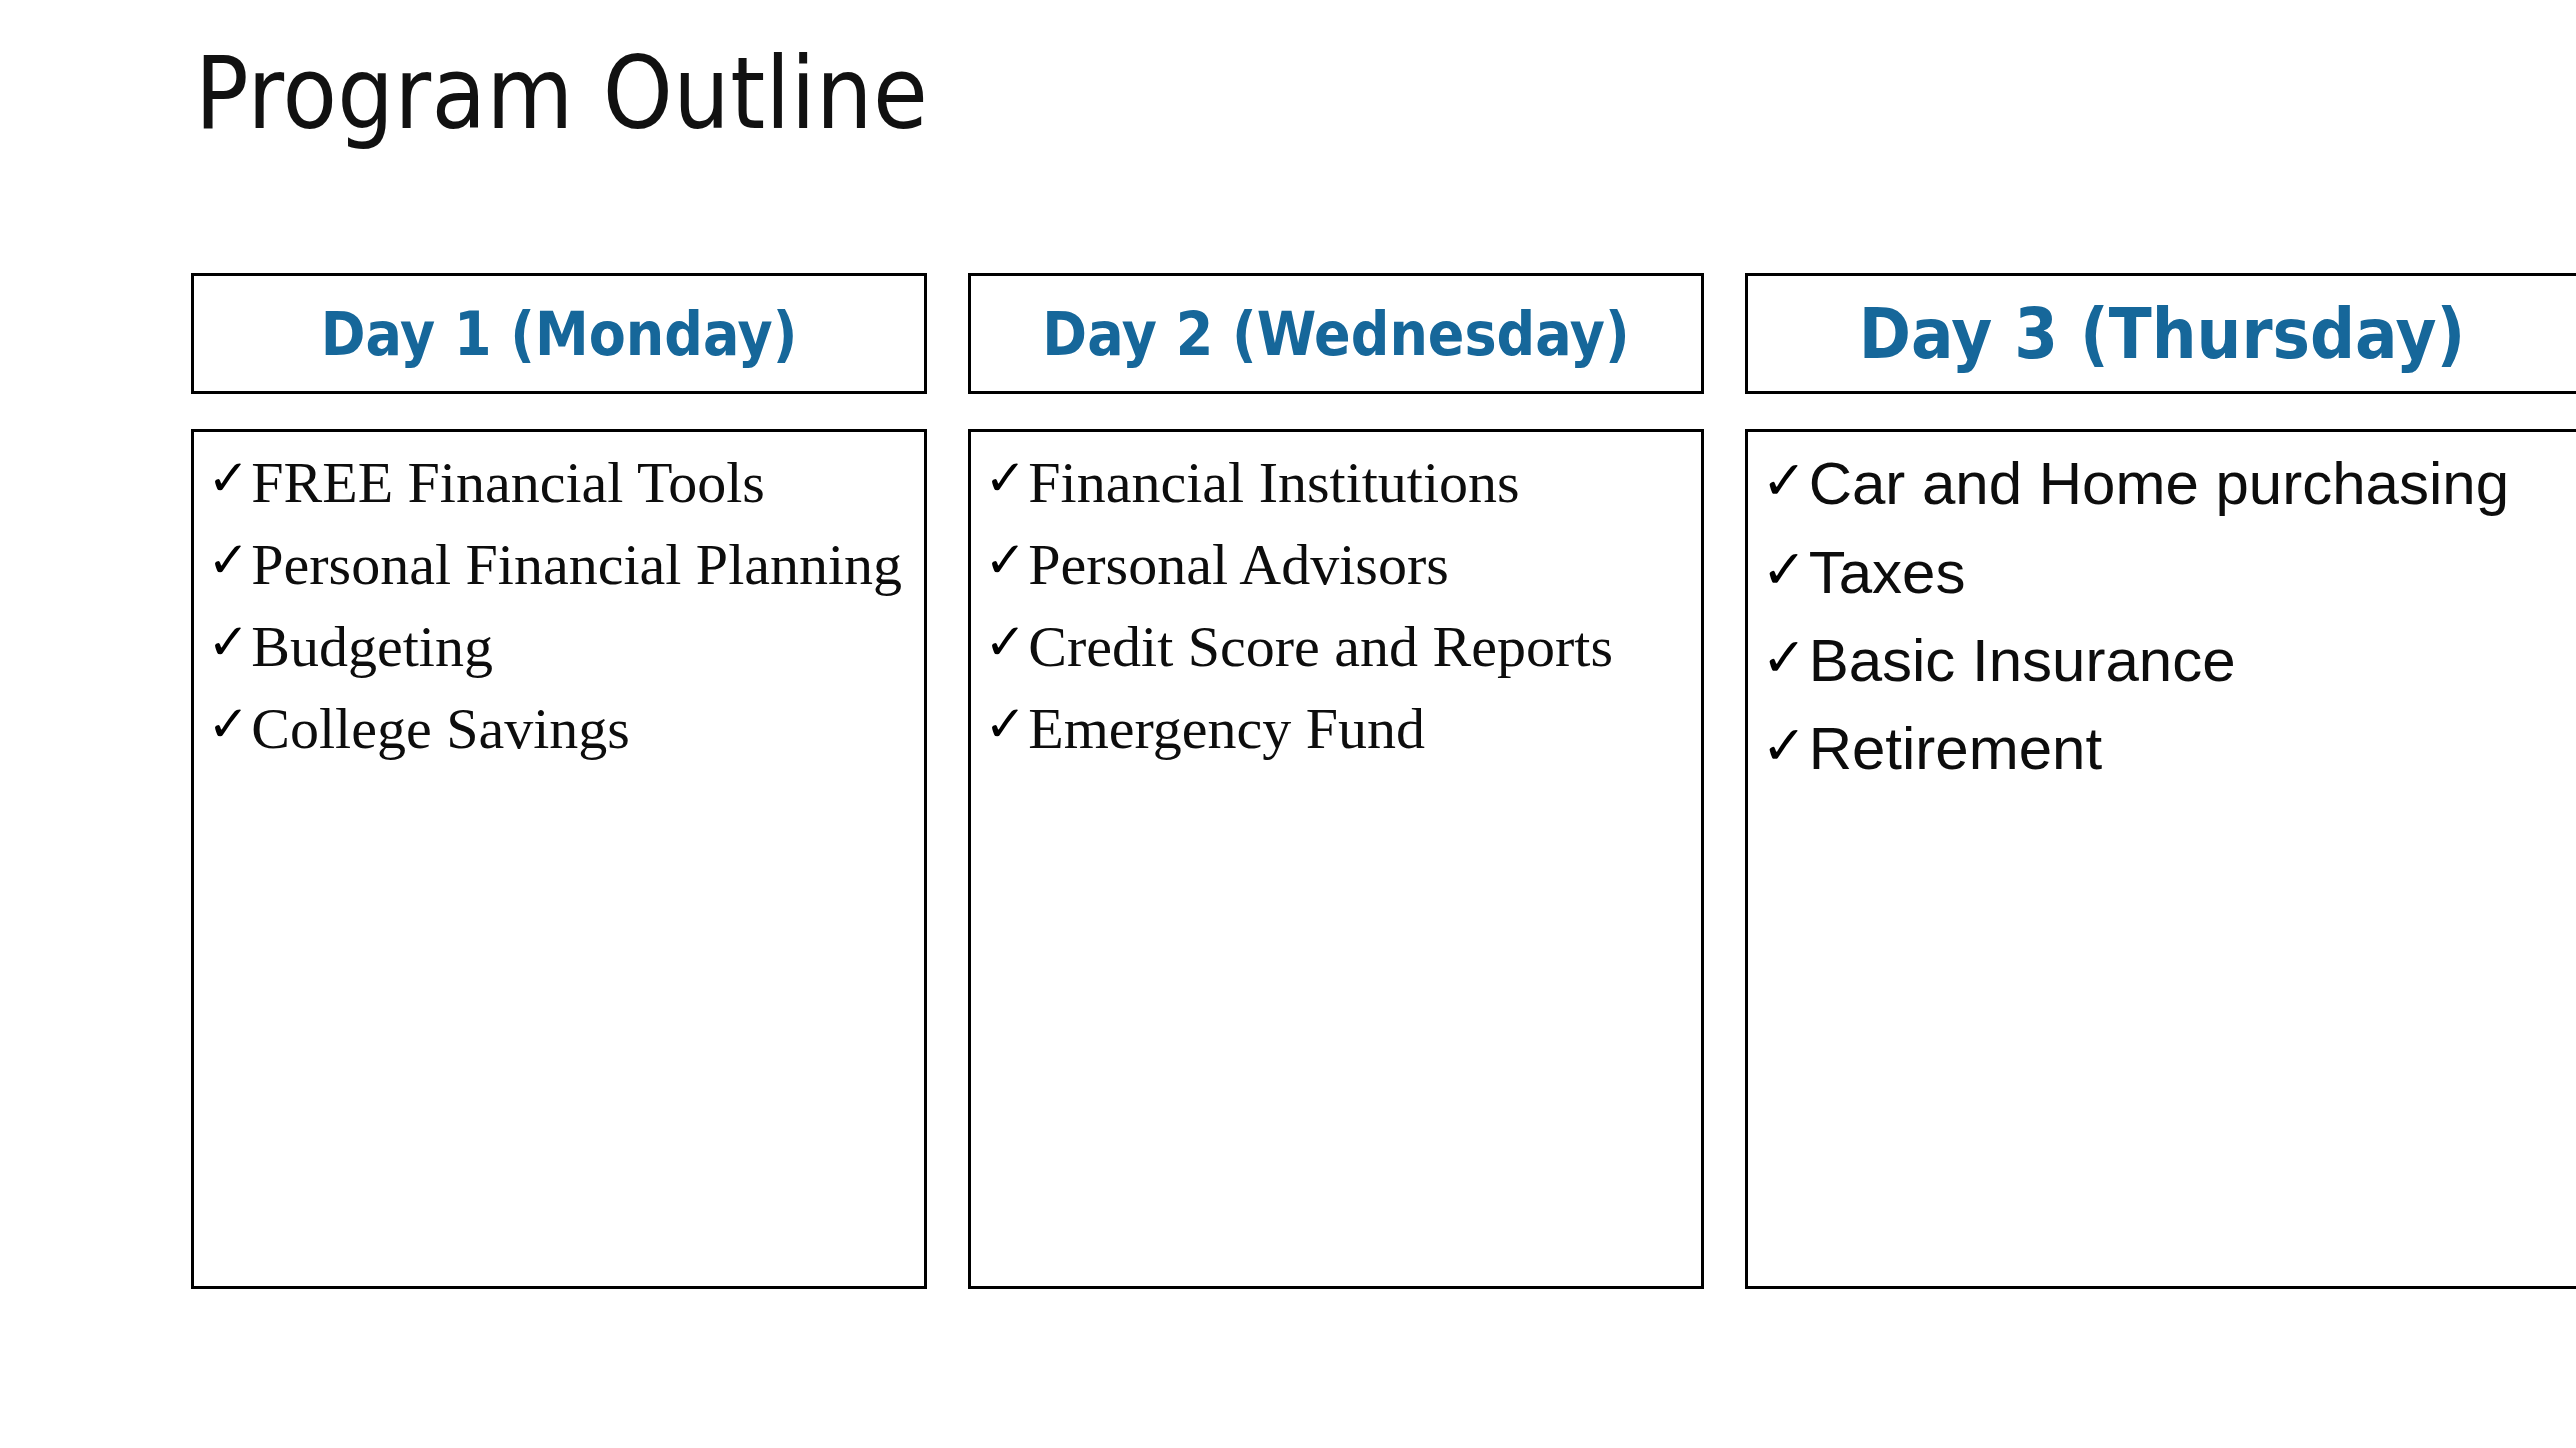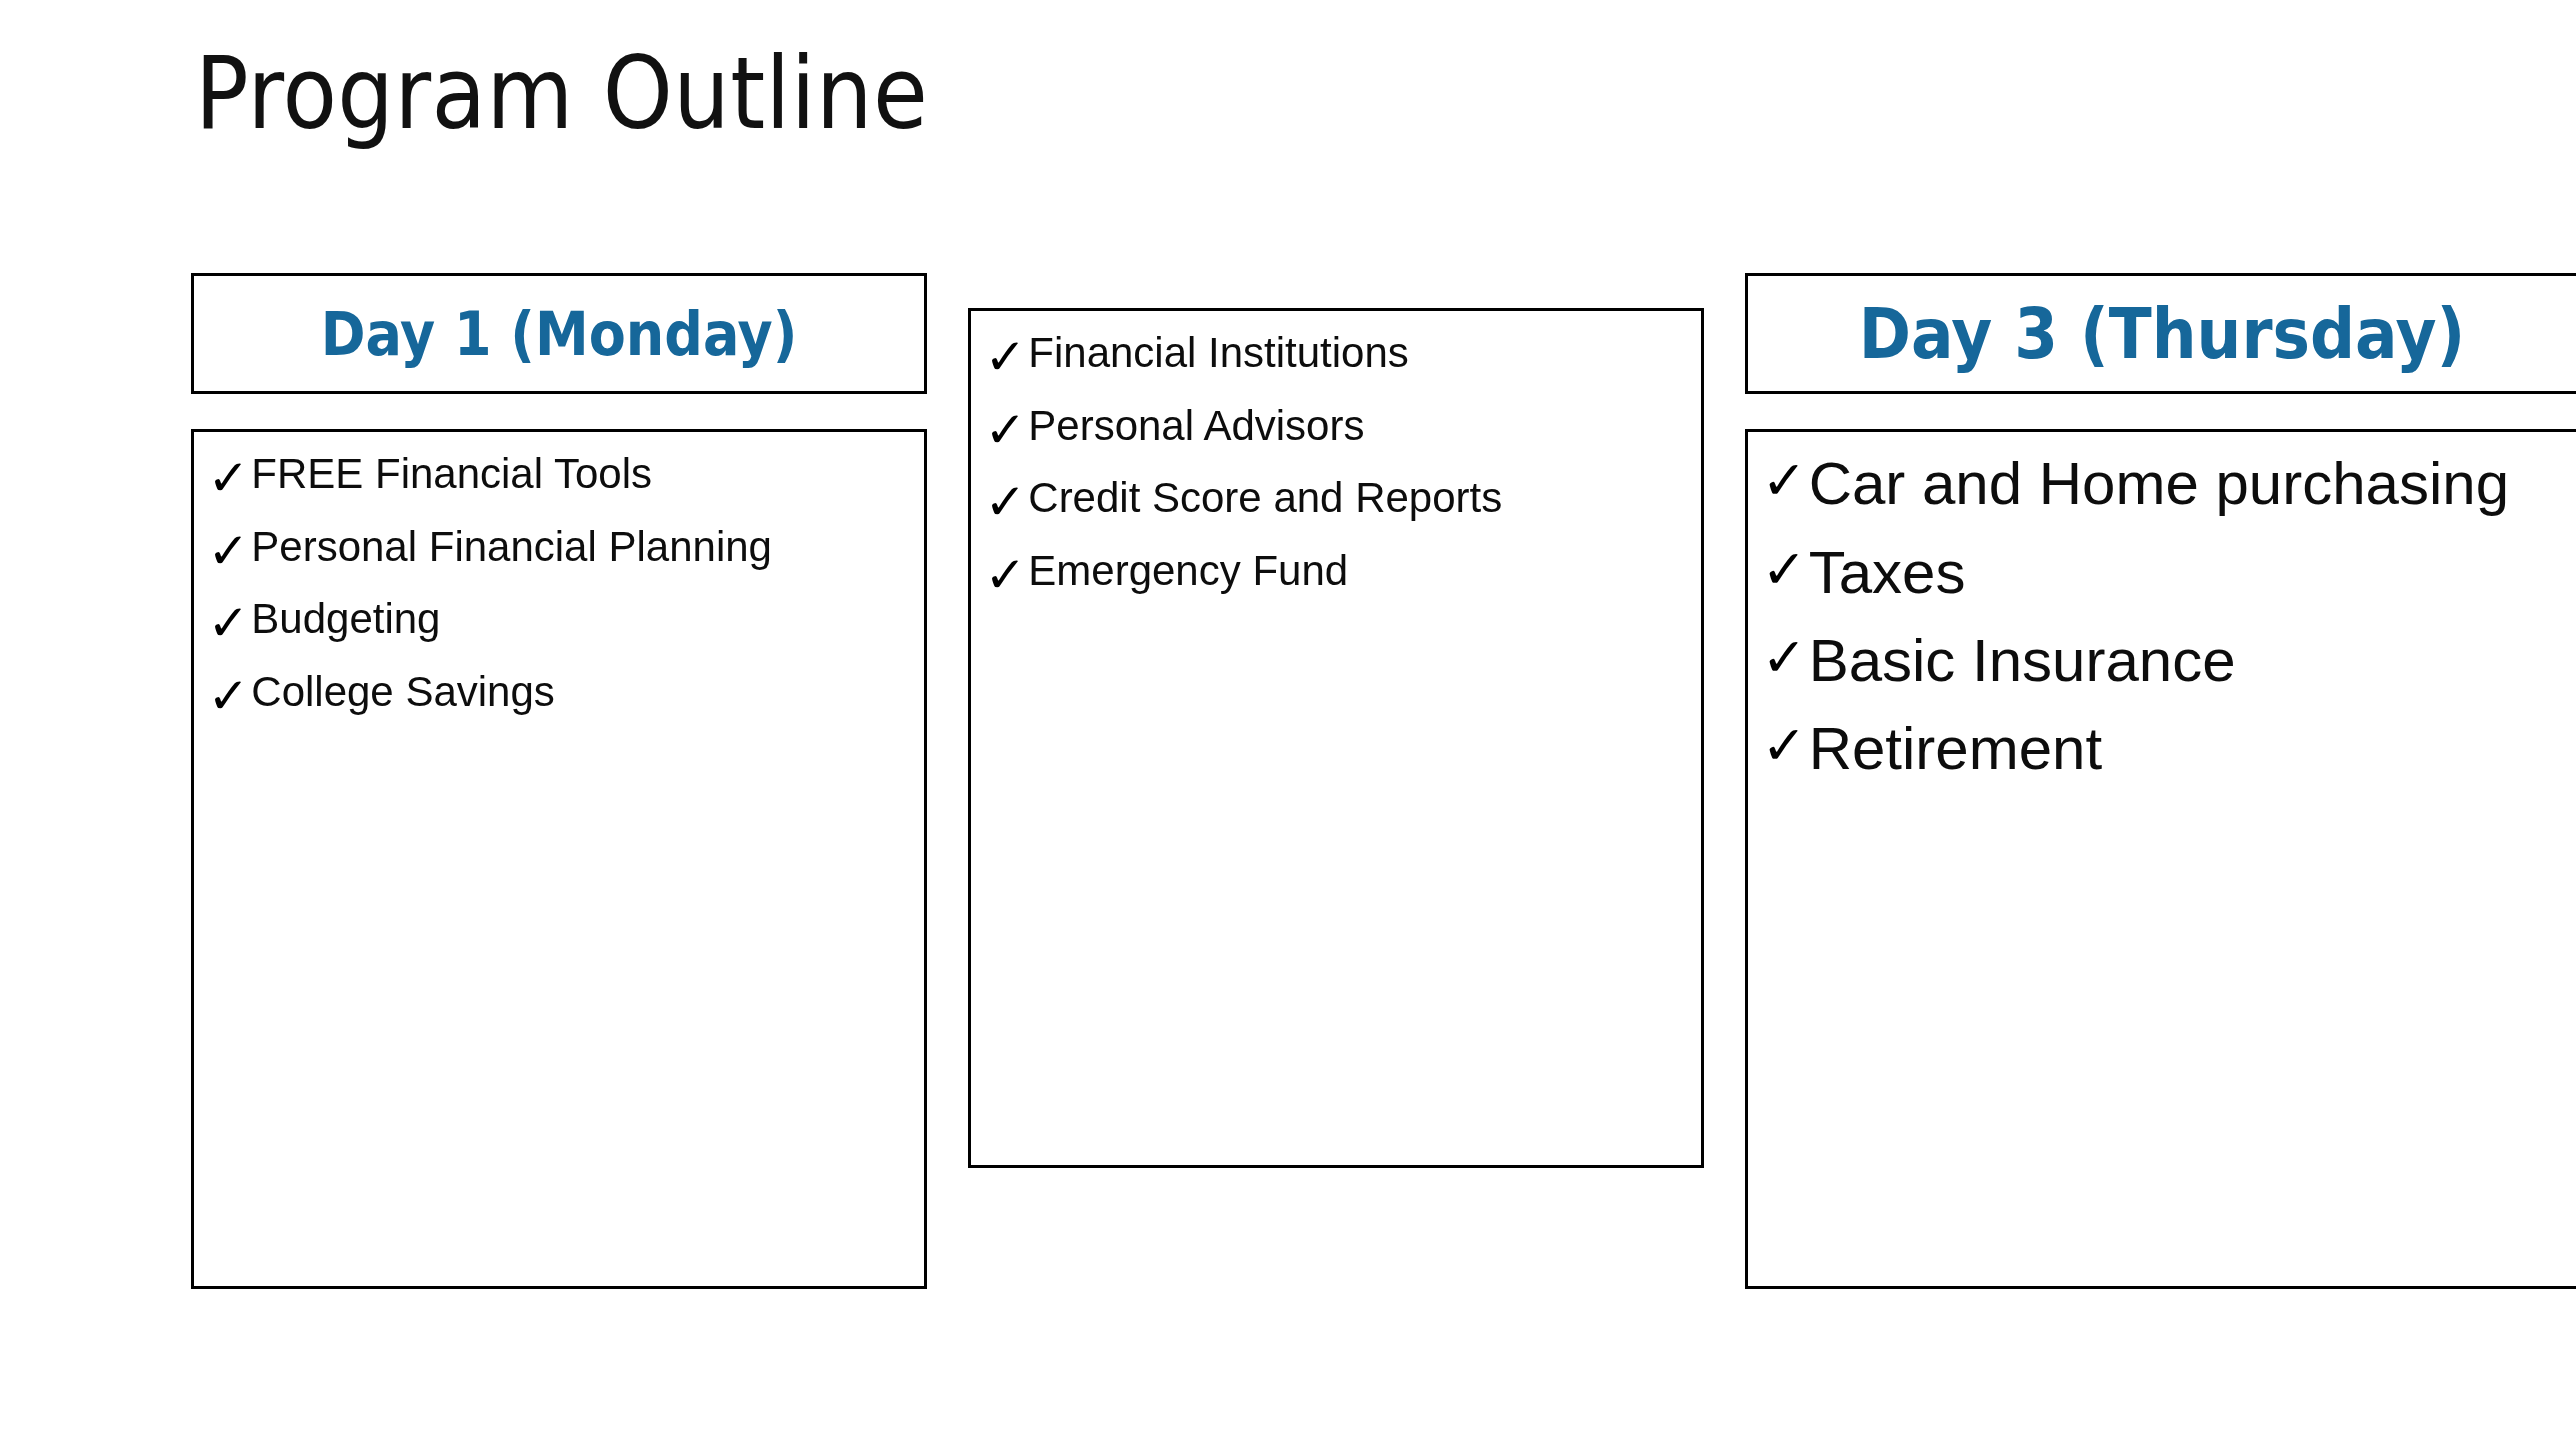--- a/index.html
+++ b/index.html
@@ -105,23 +105,23 @@
   }
   .bullet-text {
     flex: 1 1 auto;
     color: #0d0d0d;
     line-height: 1.18;
   }
 
   
   .col-0 .bullet-text,
   .col-1 .bullet-text {
-    font-family: Liberation Sans, sans-serif;
+    font-family: Liberation Serif, serif;
     font-stretch: condensed;
-    font-size: 42px;
+    font-size: 58px;
     font-weight: 400;
   }
   .col-0 .check-icon,
   .col-1 .check-icon {
     font-size: 50px;
   }
 
   
   .col-2 .bullet-text {
     font-family: Liberation Sans, sans-serif;
@@ -160,20 +160,23 @@
         </li>
         <li class="bullet-item">
           <span class="check-icon">✓</span>
           <span class="bullet-text">College Savings</span>
         </li>
       </ul>
     </div>
   </div>
 
   <div class="column col-1">
+    <div class="col-header">
+      <span class="col-header-text">Day 2 (Wednesday)</span>
+    </div>
     <div class="col-body">
       <ul class="bullet-list">
         <li class="bullet-item">
           <span class="check-icon">✓</span>
           <span class="bullet-text">Financial Institutions</span>
         </li>
         <li class="bullet-item">
           <span class="check-icon">✓</span>
           <span class="bullet-text">Personal Advisors</span>
         </li>

